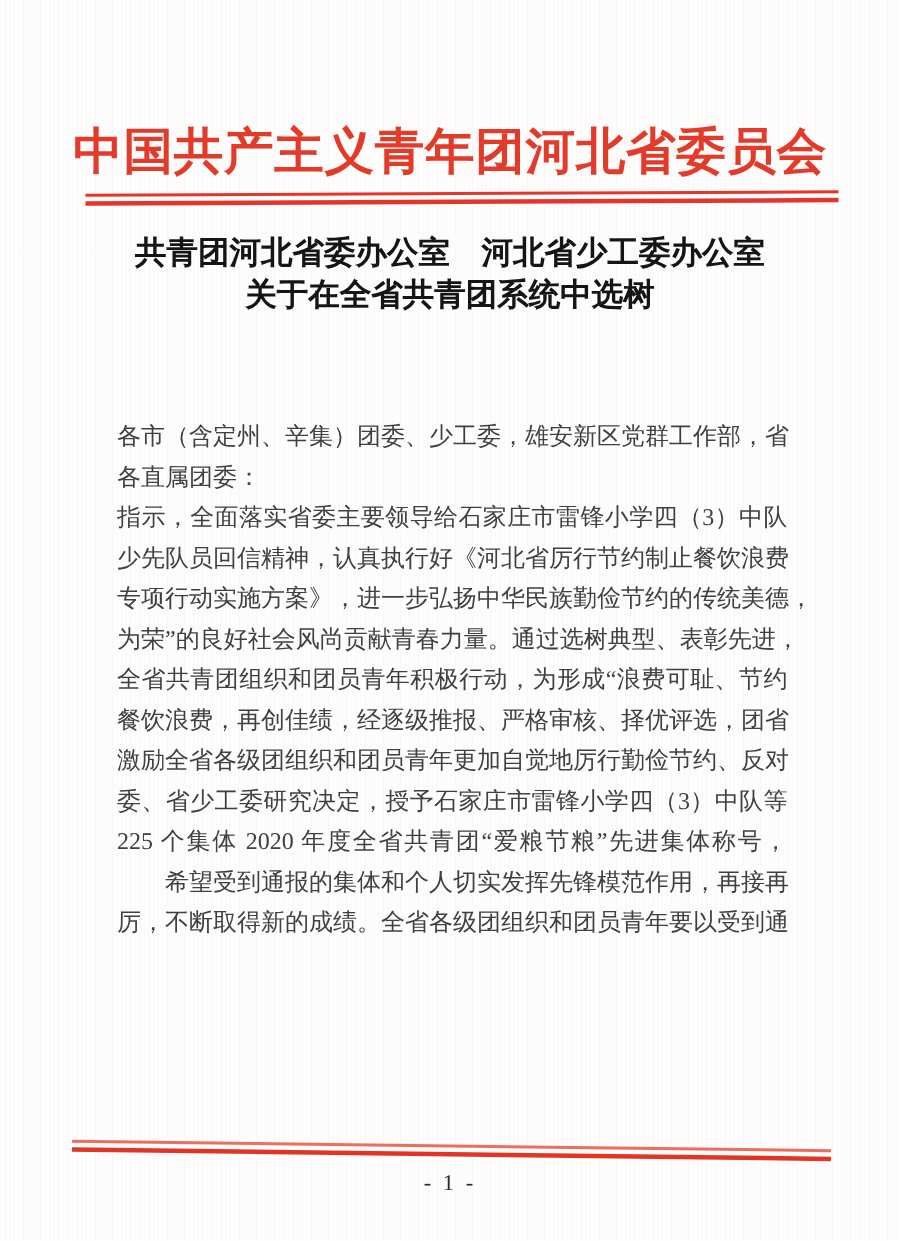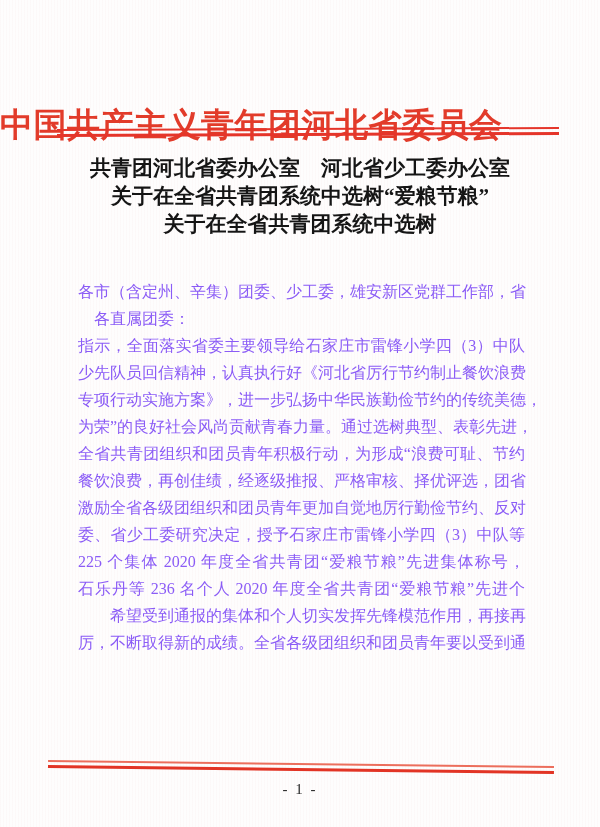--- a/index.html
+++ b/index.html
@@ -20,27 +20,26 @@
       rgba(236, 196, 196, 0.08) 0px, rgba(236, 196, 196, 0.08) 1px,
       rgba(255, 255, 255, 0) 1px, rgba(255, 255, 255, 0) 3px
     );
     pointer-events: none;
   }
   .letterhead-title {
     position: absolute;
     top: 79px;
     left: 0;
     width: 100%;
-    text-align: left;
+    text-align: center;
     color: #e23b2a;
     font-size: 33px;
     font-weight: bold;
     letter-spacing: 0.5px;
     white-space: nowrap;
-    margin-top: 24px;
   }
   .letterhead-rule {
     position: absolute;
     top: 128px;
     left: 57px;
     width: 502px;
     height: 3px;
     border-top: 2px solid #e5352a;
     border-bottom: 3px solid #e5352a;
     transform: rotate(-0.25deg);
@@ -54,34 +53,33 @@
     color: #151515;
     font-size: 21px;
     font-weight: bold;
     line-height: 28px;
   }
   .doc-body {
     position: absolute;
     top: 278px;
     left: 78px;
     width: 447px;
-    color: #8b5cf6;
+    color: #404040;
     font-size: 16px;
     line-height: 27px;
   }
   .doc-body .line {
     text-align: justify;
     text-align-last: justify;
     white-space: nowrap;
   }
   .doc-body .line.indent { padding-left: 32px; }
   .doc-body .line.no-just {
     text-align: left;
     text-align-last: left;
-    margin-left: 16px;
   }
   .footer-rule {
     position: absolute;
     top: 763px;
     left: 48px;
     width: 506px;
     height: 3px;
     border-top: 2px solid #ec6e5c;
     border-bottom: 3px solid #e23425;
     transform: rotate(0.7deg);
@@ -102,37 +100,35 @@
 
 <div class="page">
   <div class="scan-texture"></div>
 
   <div class="letterhead-title">中国共产主义青年团河北省委员会</div>
 
   <div class="letterhead-rule"></div>
 
   <div class="doc-title">
       <div>共青团河北省委办公室　河北省少工委办公室</div>
-      <div>关于在全省共青团系统中选树“爱粮节粮”</div>
       <div>关于在全省共青团系统中选树</div>
     </div>
 
   <div class="doc-body">
       <div class="line">各市（含定州、辛集）团委、少工委，雄安新区党群工作部，省</div>
       <div class="line no-just">各直属团委：</div>
       <div class="line">指示，全面落实省委主要领导给石家庄市雷锋小学四（3）中队</div>
       <div class="line">少先队员回信精神，认真执行好《河北省厉行节约制止餐饮浪费</div>
       <div class="line">专项行动实施方案》，进一步弘扬中华民族勤俭节约的传统美德，</div>
       <div class="line">为荣”的良好社会风尚贡献青春力量。通过选树典型、表彰先进，</div>
       <div class="line">全省共青团组织和团员青年积极行动，为形成“浪费可耻、节约</div>
       <div class="line">餐饮浪费，再创佳绩，经逐级推报、严格审核、择优评选，团省</div>
       <div class="line">激励全省各级团组织和团员青年更加自觉地厉行勤俭节约、反对</div>
       <div class="line">委、省少工委研究决定，授予石家庄市雷锋小学四（3）中队等</div>
       <div class="line">225 个集体 2020 年度全省共青团“爱粮节粮”先进集体称号，</div>
-      <div class="line">石乐丹等 236 名个人 2020 年度全省共青团“爱粮节粮”先进个</div>
       <div class="line indent">希望受到通报的集体和个人切实发挥先锋模范作用，再接再</div>
       <div class="line">厉，不断取得新的成绩。全省各级团组织和团员青年要以受到通</div>
     </div>
 
   <div class="footer-rule"></div>
 
   <div class="page-number">- 1 -</div>
 </div>
 
 </body></html>

